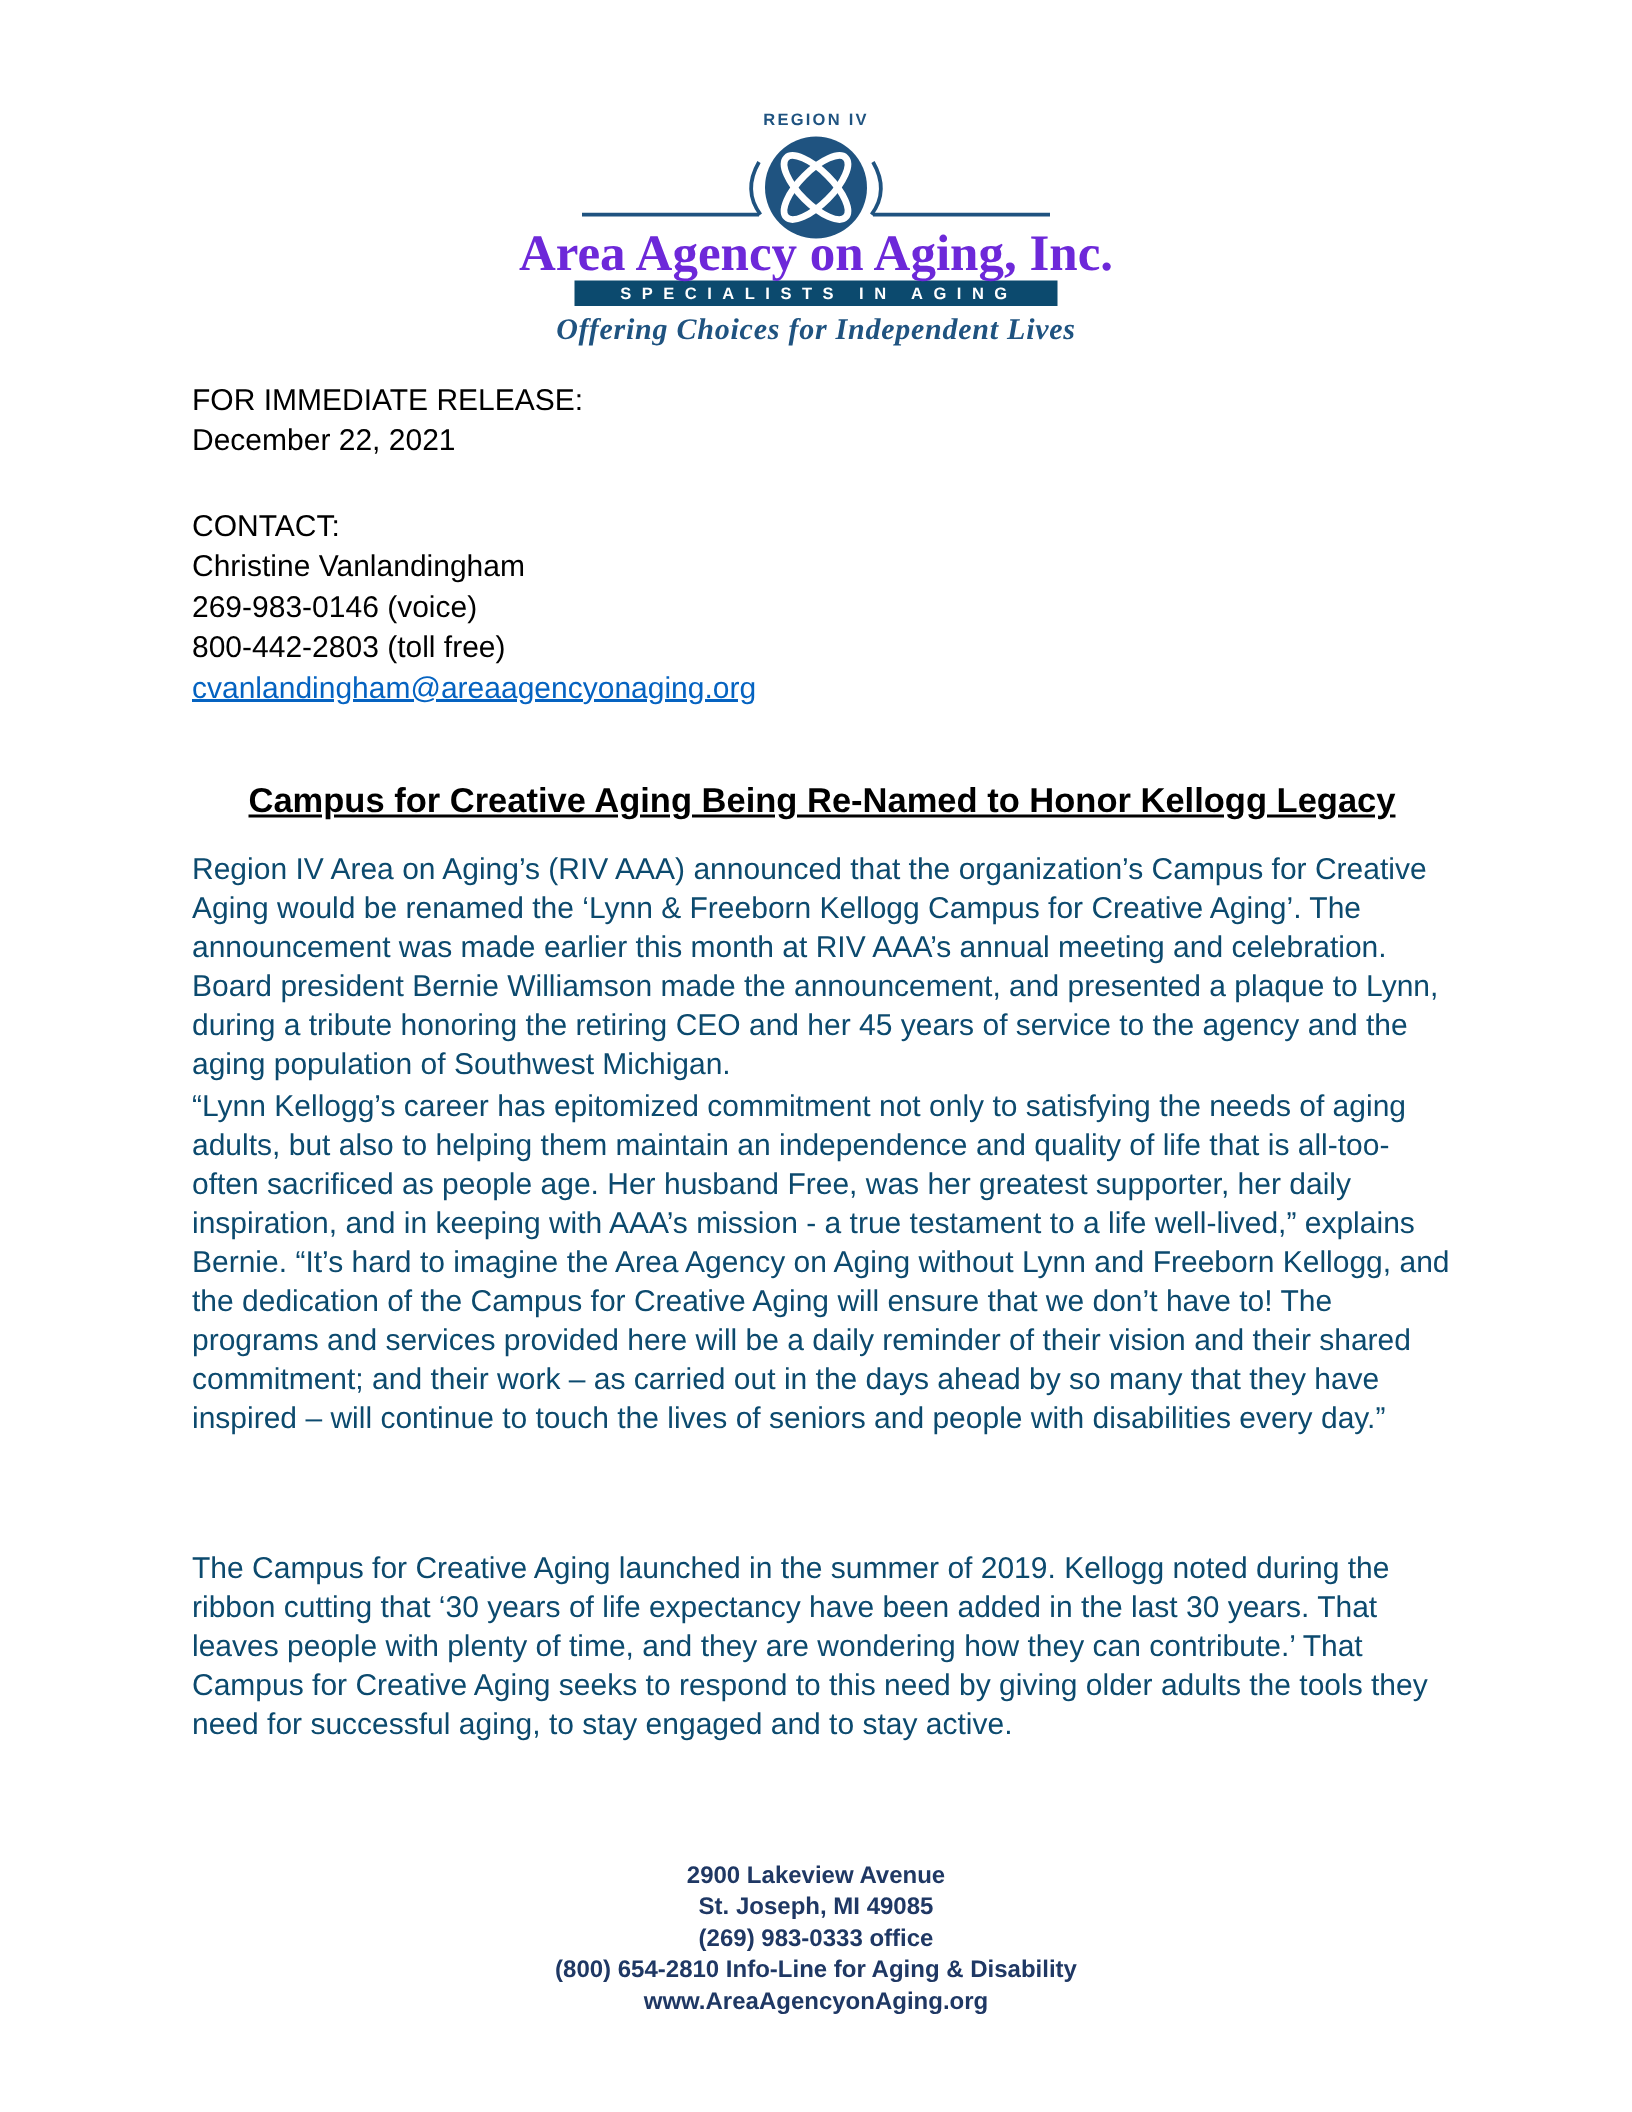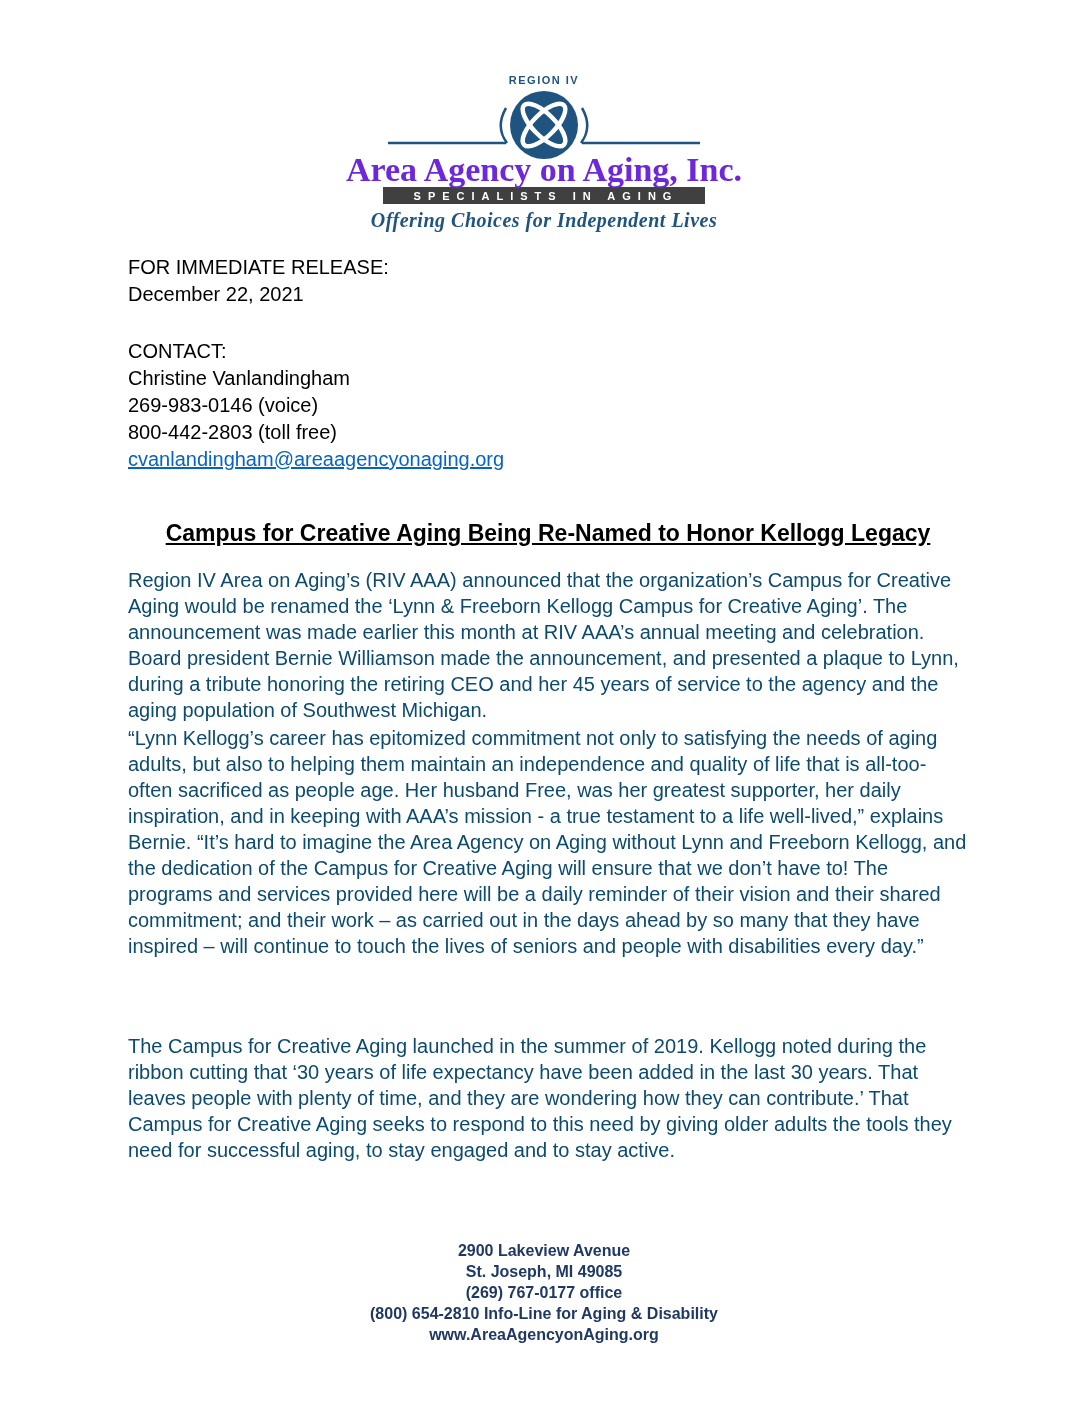--- a/index.html
+++ b/index.html
@@ -43,21 +43,21 @@
     font-size: 34px;
     color: #6d28d9;
     letter-spacing: 0px;
     line-height: 30px;
     position: relative;
     z-index: 2;
   }
   .specialists-bar {
     width: 318px;
     margin: 2px auto 0 auto;
-    background: #404040;
+    background: #0c4a6e;
     color: #ffffff;
     font-size: 11px;
     font-weight: bold;
     letter-spacing: 7px;
     padding: 3px 0 2px 4px;
     text-align: center;
     white-space: nowrap;
     overflow: hidden;
   }
   .tagline {
@@ -169,18 +169,18 @@
 
   <h1 class="headline">Campus for Creative Aging Being Re-Named to Honor Kellogg Legacy</h1>
 
   <p class="body-para para-1">Region IV Area on Aging’s (RIV AAA) announced that the organization’s Campus for Creative Aging would be renamed the ‘Lynn &amp; Freeborn Kellogg Campus for Creative Aging’. The announcement was made earlier this month at RIV AAA’s annual meeting and celebration. Board president Bernie Williamson made the announcement, and presented a plaque to Lynn, during a tribute honoring the retiring CEO and her 45 years of service to the agency and the aging population of Southwest Michigan.</p>
   <p class="body-para para-2">“Lynn Kellogg’s career has epitomized commitment not only to satisfying the needs of aging adults, but also to helping them maintain an independence and quality of life that is all-too-often sacrificed as people age. Her husband Free, was her greatest supporter, her daily inspiration, and in keeping with AAA’s mission - a true testament to a life well-lived,” explains Bernie. “It’s hard to imagine the Area Agency on Aging without Lynn and Freeborn Kellogg, and the dedication of the Campus for Creative Aging will ensure that we don’t have to! The programs and services provided here will be a daily reminder of their vision and their shared commitment; and their work – as carried out in the days ahead by so many that they have inspired – will continue to touch the lives of seniors and people with disabilities every day.”</p>
   <p class="body-para para-3">The Campus for Creative Aging launched in the summer of 2019. Kellogg noted during the ribbon cutting that ‘30 years of life expectancy have been added in the last 30 years. That leaves people with plenty of time, and they are wondering how they can contribute.’ That Campus for Creative Aging seeks to respond to this need by giving older adults the tools they need for successful aging, to stay engaged and to stay active.</p>
 
   <footer class="page-footer">
     <div>2900 Lakeview Avenue</div>
     <div>St. Joseph, MI 49085</div>
-    <div>(269) 767-0177 office</div>
+    <div>(269) 983-0333 office</div>
     <div>(800) 654-2810 Info-Line for Aging &amp; Disability</div>
     <div class="footer-site">www.AreaAgencyonAging.org</div>
   </footer>
 
 </div>
 
 </body></html>

